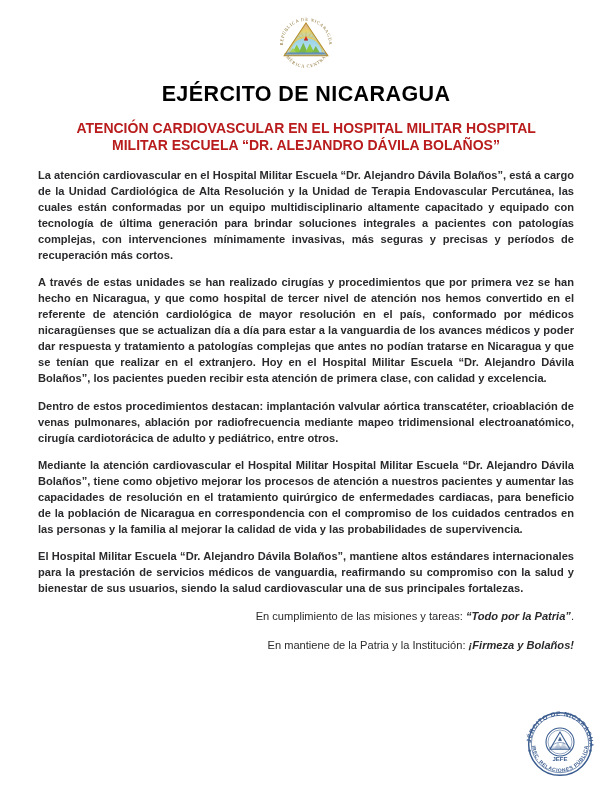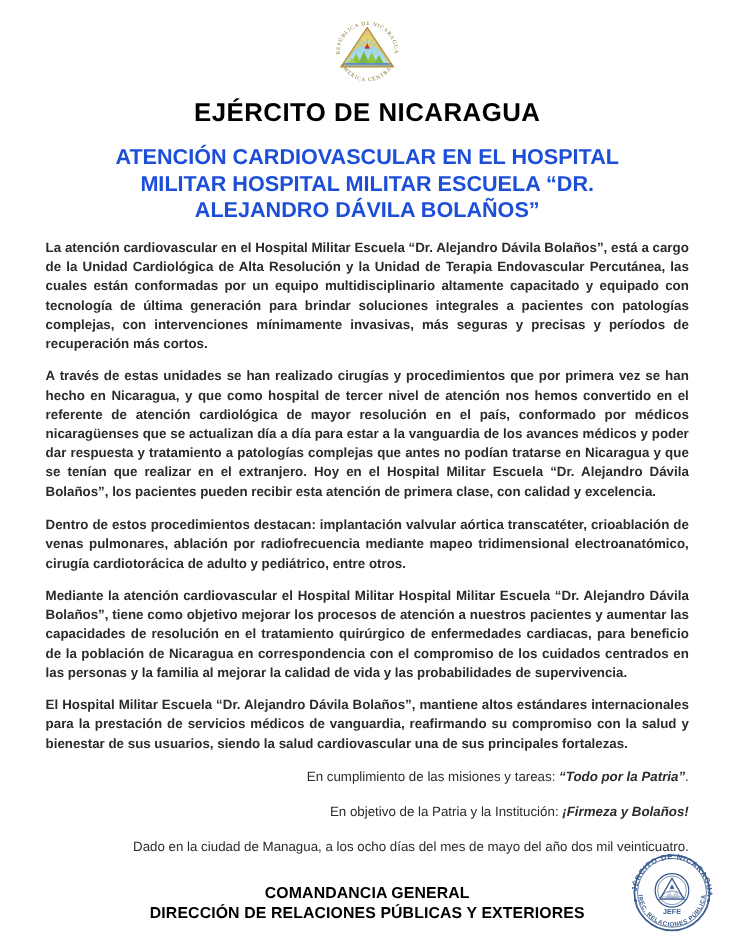--- a/index.html
+++ b/index.html
@@ -51,23 +51,23 @@
     font-weight: bold;
     color: #000000;
     margin-top: 12px;
     text-decoration: underline;
     text-underline-offset: 2px;
     display: inline-block;
     line-height: 1.1;
   }
 
   .subject {
-    font-size: 18px;
-    font-weight: bold;
-    color: #1d4ed8;
+    font-size: 14px;
+    font-weight: bold;
+    color: #b91c1c;
     margin: 13px auto 0 auto;
     width: 466px;
     line-height: 1.23;
   }
 
   
   .body-block {
     margin: 0 38px;
     padding-top: 14px;
   }
@@ -201,30 +201,25 @@
     <p class="para">A través de estas unidades se han realizado cirugías y procedimientos que por primera vez se han hecho en Nicaragua, y que como hospital de tercer nivel de atención nos hemos convertido en el referente de atención cardiológica de mayor resolución en el país, conformado por médicos nicaragüenses que se actualizan día a día para estar a la vanguardia de los avances médicos y poder dar respuesta y tratamiento a patologías complejas que antes no podían tratarse en Nicaragua y que se tenían que realizar en el extranjero. Hoy en el Hospital Militar Escuela “Dr. Alejandro Dávila Bolaños”, los pacientes pueden recibir esta atención de primera clase, con calidad y excelencia.</p>
     <p class="para">Dentro de estos procedimientos destacan: implantación valvular aórtica transcatéter, crioablación de venas pulmonares, ablación por radiofrecuencia mediante mapeo tridimensional electroanatómico, cirugía cardiotorácica de adulto y pediátrico, entre otros.</p>
     <p class="para">Mediante la atención cardiovascular el Hospital Militar Hospital Militar Escuela “Dr. Alejandro Dávila Bolaños”, tiene como objetivo mejorar los procesos de atención a nuestros pacientes y aumentar las capacidades de resolución en el tratamiento quirúrgico de enfermedades cardiacas, para beneficio de la población de Nicaragua en correspondencia con el compromiso de los cuidados centrados en las personas y la familia al mejorar la calidad de vida y las probabilidades de supervivencia.</p>
     <p class="para">El Hospital Militar Escuela “Dr. Alejandro Dávila Bolaños”, mantiene altos estándares internacionales para la prestación de servicios médicos de vanguardia, reafirmando su compromiso con la salud y bienestar de sus usuarios, siendo la salud cardiovascular una de sus principales fortalezas.</p>
 
     <p class="closing" style="margin-bottom:13px;">
       <span>En cumplimiento de las misiones y tareas: </span><span class="motto">“Todo por la Patria”</span><span>.</span>
     </p>
 
     <p class="closing" style="margin-bottom:13px;">
-      <span>En objetivo de la Patria y la Institución: </span><span class="motto">¡Firmeza y Bolaños!</span>
+      <span>En mantiene de la Patria y la Institución: </span><span class="motto">¡Firmeza y Bolaños!</span>
     </p>
 
-    <p class="closing">Dado en la ciudad de Managua, a los ocho días del mes de mayo del año dos mil veinticuatro.</p>
   </div>
 
-  <div class="footer">
-    <div class="footer-line">COMANDANCIA GENERAL</div>
-    <div class="footer-line">DIRECCIÓN DE RELACIONES PÚBLICAS Y EXTERIORES</div>
-  </div>
 
   <svg class="stamp" viewBox="0 0 120 120" aria-hidden="true">
     <defs>
       <path id="stampTop" d="M 16,62 A 44,44 0 0 1 104,62"></path>
       <path id="stampBottom" d="M 18,60 A 42,42 0 0 0 102,60"></path>
       <clipPath id="stampTriClip">
         <polygon points="60,38 78,68 42,68"></polygon>
       </clipPath>
     </defs>
 

